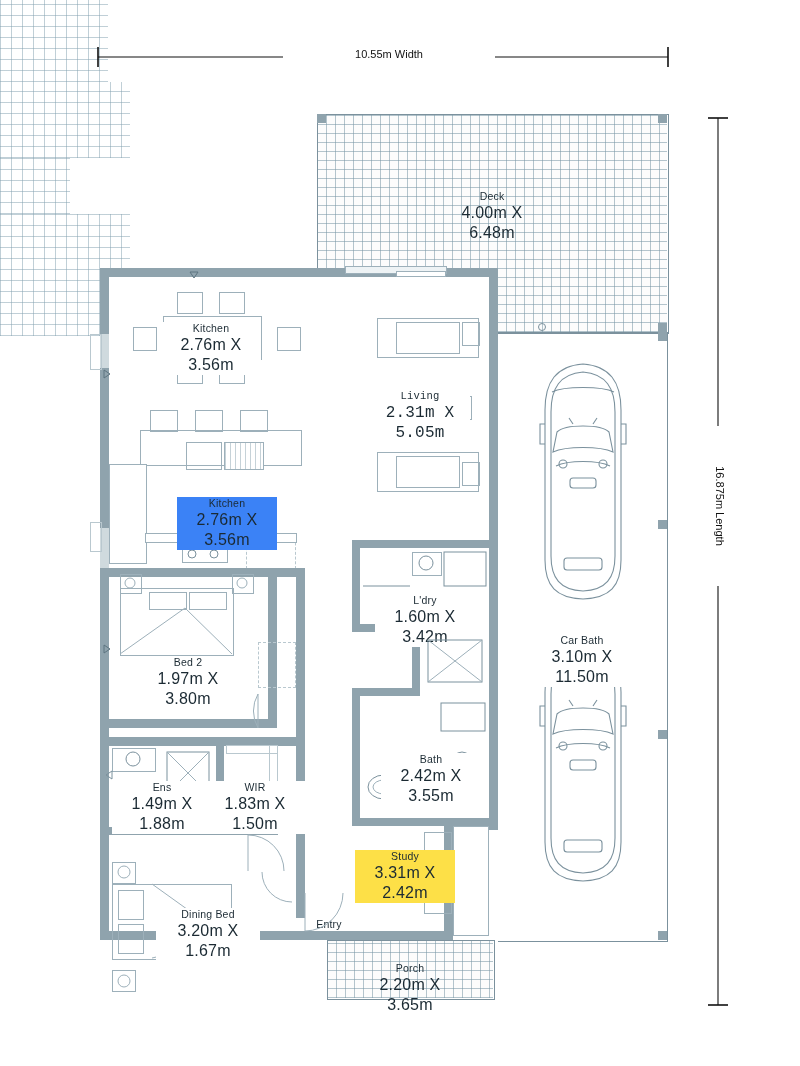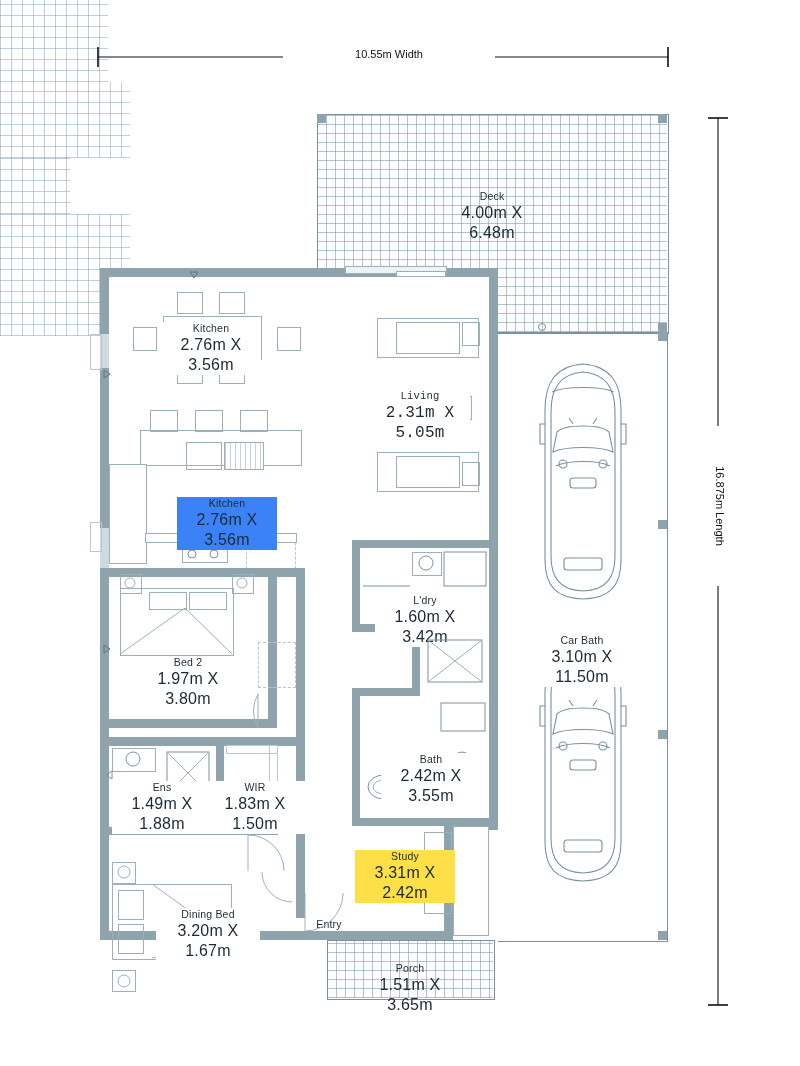--- a/index.html
+++ b/index.html
@@ -264,21 +264,21 @@
   </div>
   <svg width="800" height="1066">
     <path d="M305 931 A38 38 0 0 0 343 893" fill="none" stroke="#9db0ba"></path>
     <line x1="305" y1="931" x2="305" y2="893" stroke="#9db0ba"></line>
   </svg>
 
   <div class="deck grid" style="left:327px;top:940px;width:166px;height:58px;"></div>
   <div class="outline" style="left:327px;top:940px;width:166px;height:58px;"></div>
   <div class="lbl" style="left:360px;top:962px;width:100px;">
     <div class="name">Porch</div>
-    <div class="dim">1.51m X 3.65m</div>
+    <div class="dim">2.20m X 3.65m</div>
   </div>
 
   <div class="outline" style="left:498px;top:332px;width:169px;height:608px;border-left:none;"></div>
   <div class="sq" style="left:658px;top:332px;width:9px;height:9px;"></div>
   <div class="sq" style="left:658px;top:520px;width:9px;height:9px;"></div>
   <div class="sq" style="left:658px;top:730px;width:9px;height:9px;"></div>
   <div class="sq" style="left:658px;top:931px;width:9px;height:9px;"></div>
 
   <svg width="800" height="1066">
 

